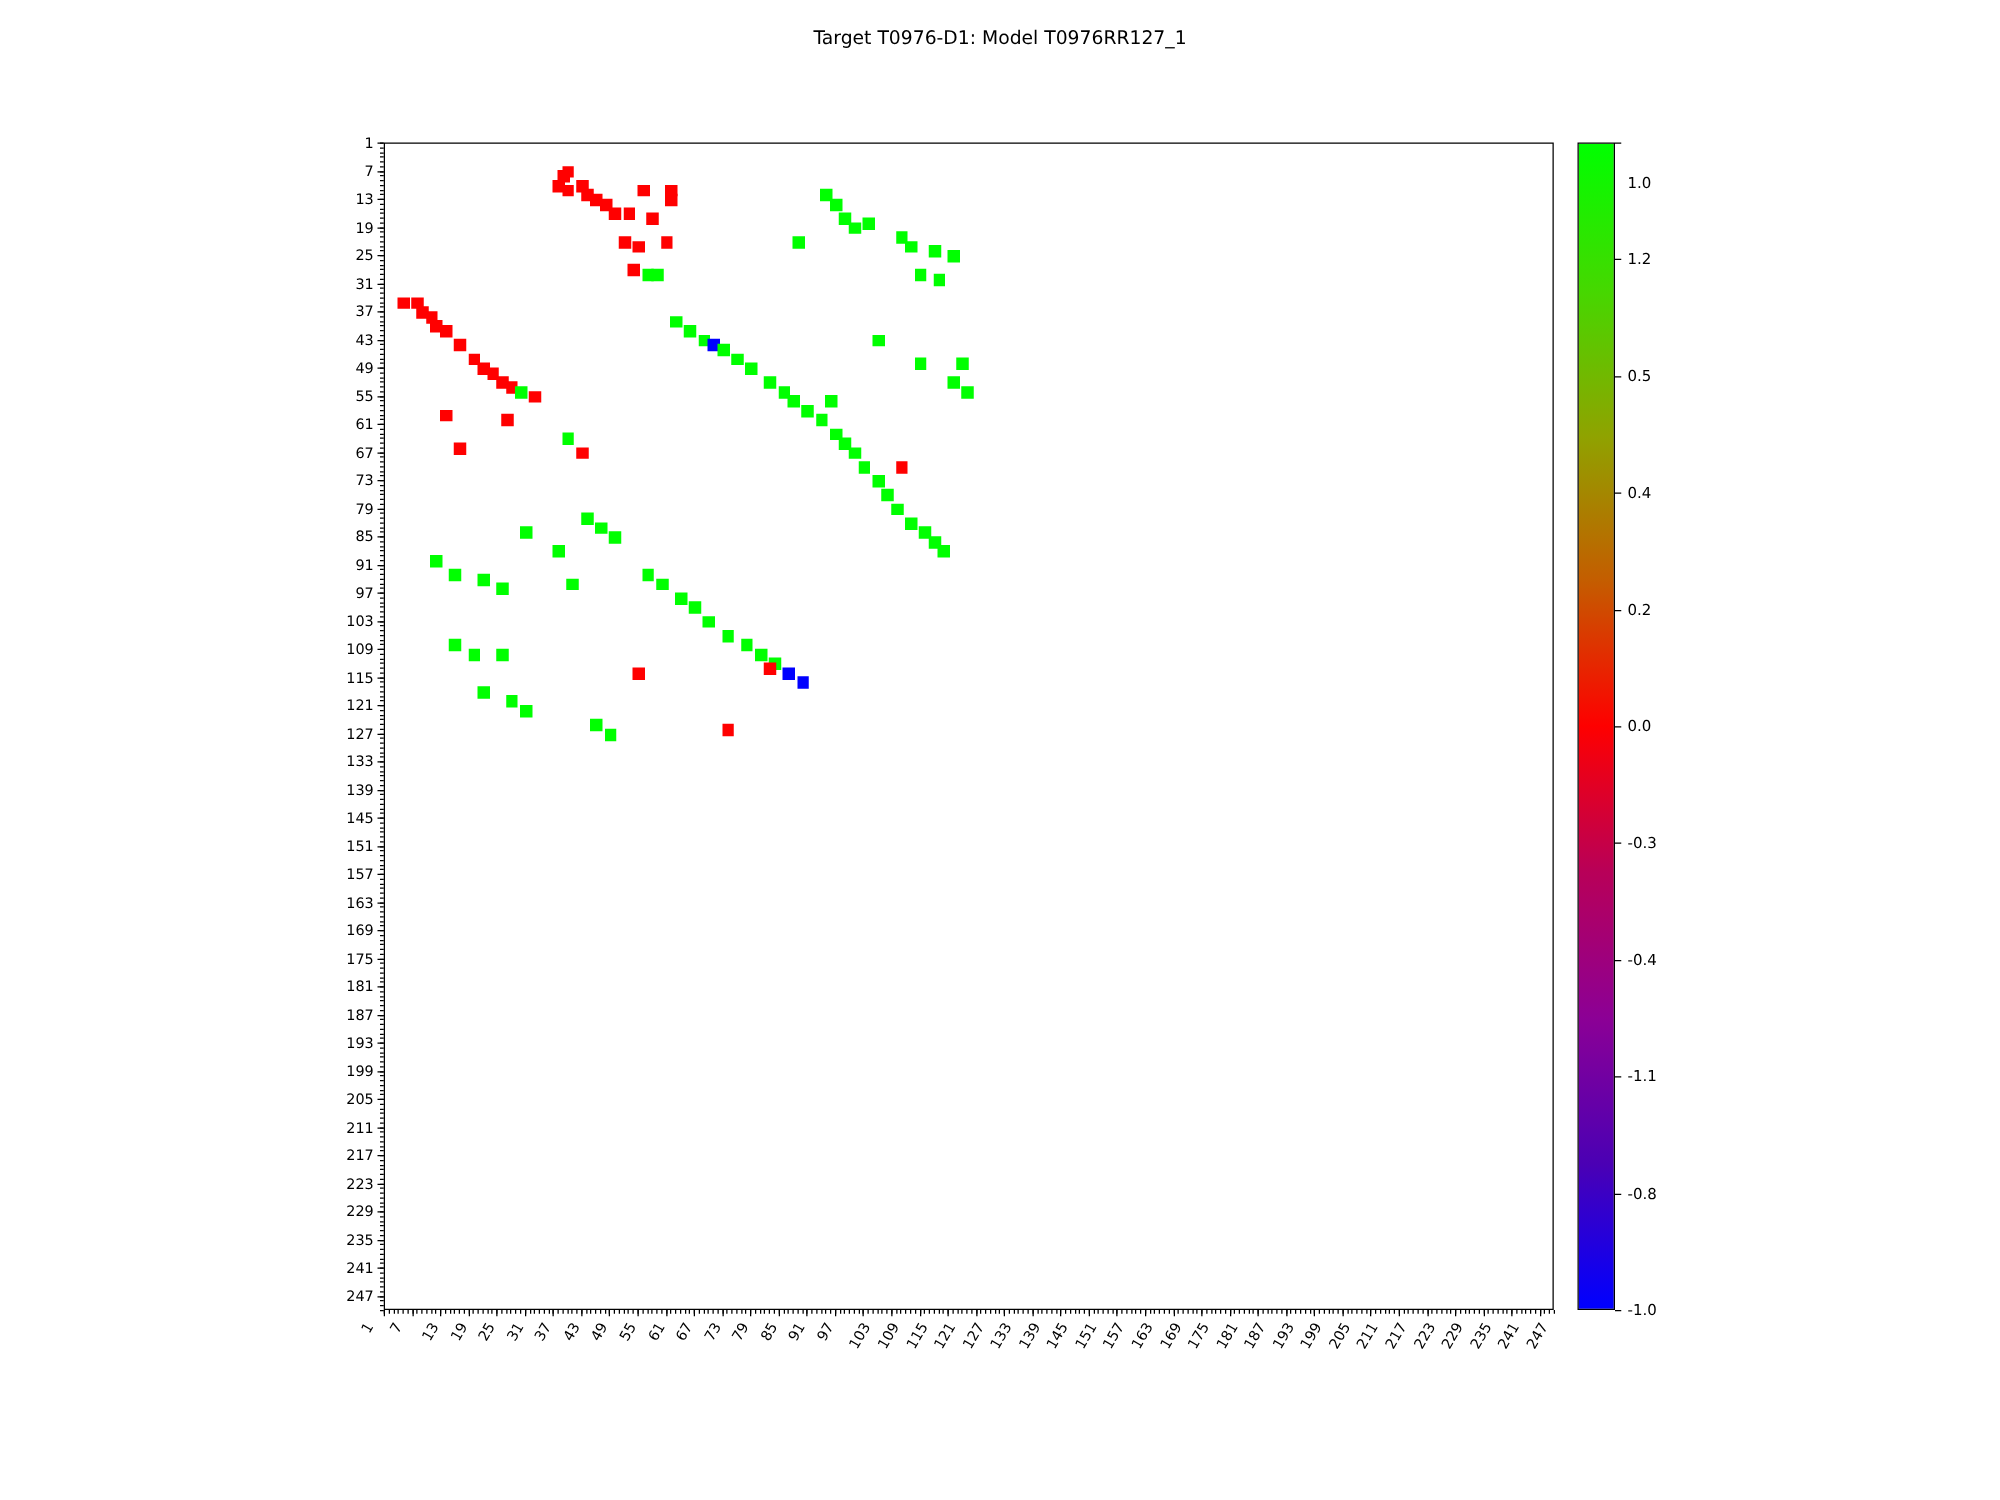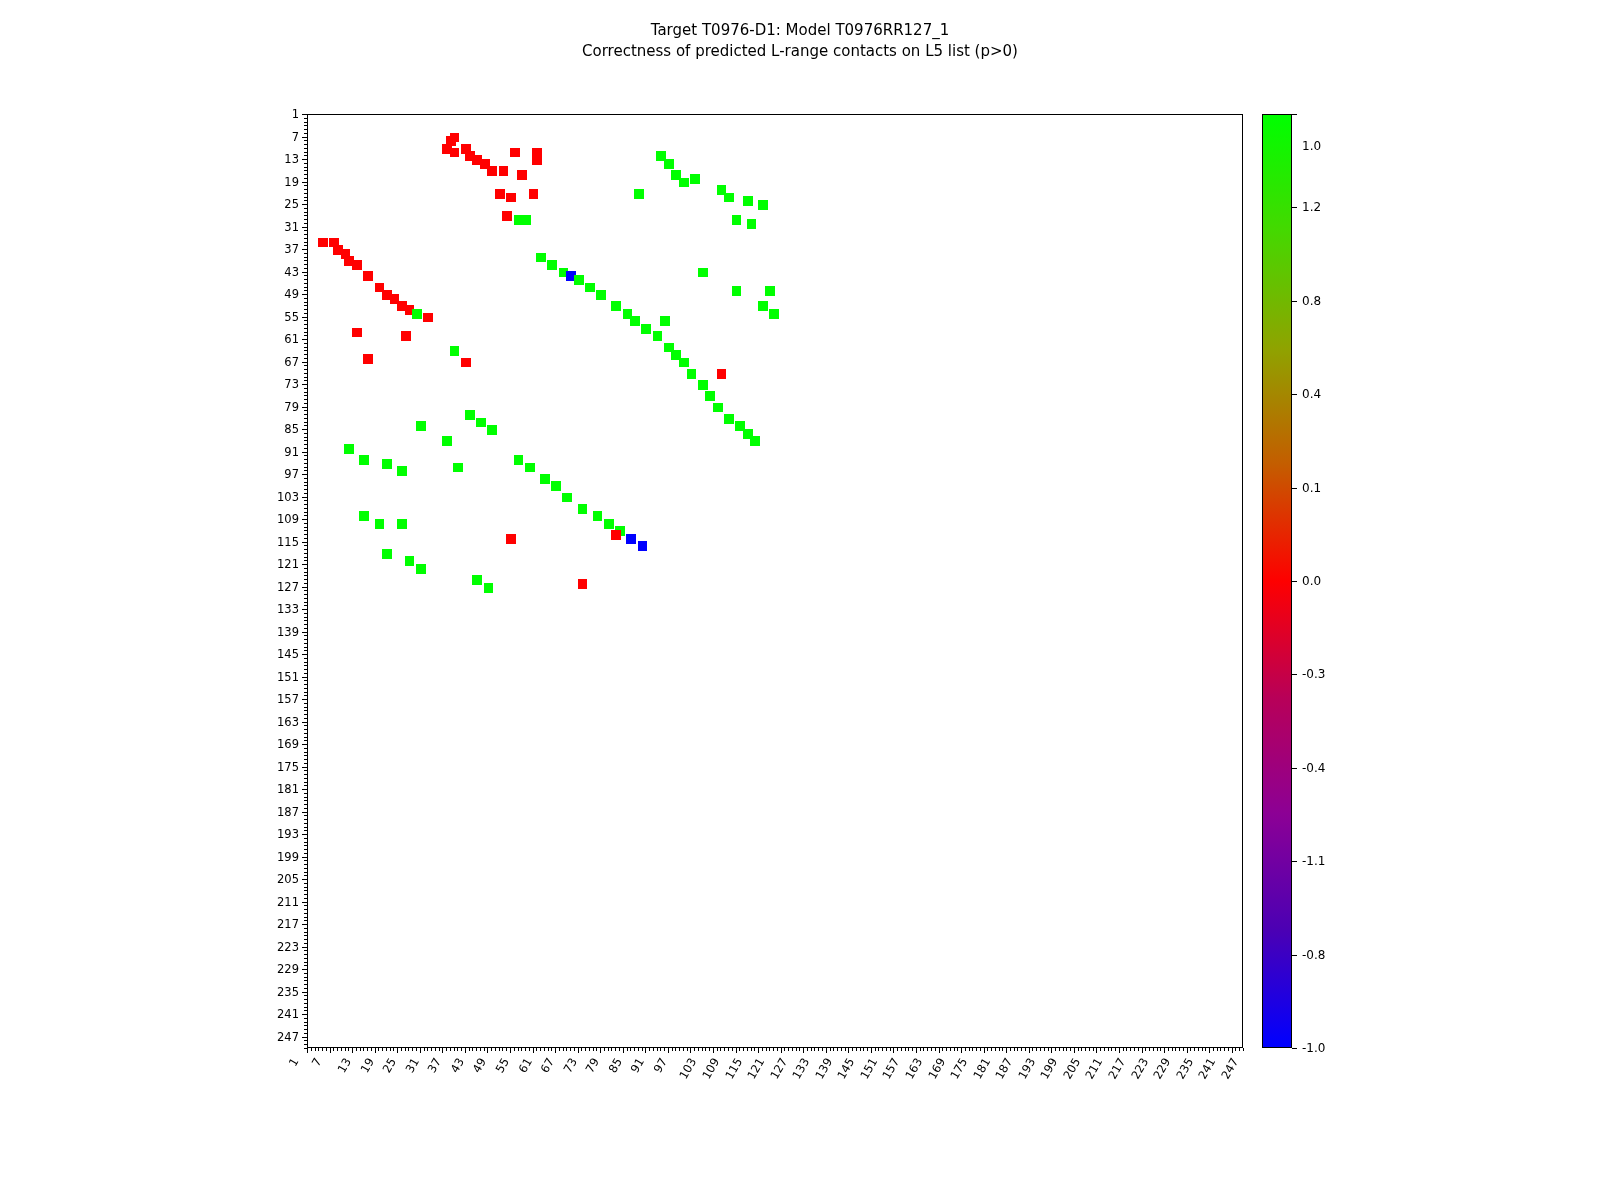--- a/index.html
+++ b/index.html
@@ -158,21 +158,20 @@
     white-space: nowrap;
   }
 </style>
 </head>
 <body>
 
 <div id="root">
 
   <div class="title-block">
     <div>Target T0976-D1: Model T0976RR127_1</div>
-    <div>Correctness of predicted L-range contacts on L5 list (p&gt;0)</div>
   </div>
 
 
   <div id="plot-wrap">
     <div id="plot-frame">
         <div class="cell" style="left: 137.957px; top: 21.3807px; width: 9.77349px; height: 9.75261px; background: rgb(255, 0, 0);"></div>
         <div class="cell" style="left: 141.716px; top: 17.6297px; width: 9.77349px; height: 9.75261px; background: rgb(255, 0, 0);"></div>
         <div class="cell" style="left: 134.198px; top: 28.8827px; width: 9.77349px; height: 9.75261px; background: rgb(255, 0, 0);"></div>
         <div class="cell" style="left: 141.716px; top: 32.6337px; width: 9.77349px; height: 9.75261px; background: rgb(255, 0, 0);"></div>
         <div class="cell" style="left: 152.993px; top: 28.8827px; width: 9.77349px; height: 9.75261px; background: rgb(255, 0, 0);"></div>
@@ -960,25 +959,25 @@
   </div>
 
   <div id="colorbar-wrap">
     <div id="colorbar"></div>
     <div id="cb-ticks">
         <div class="cb-tick" style="top: 0px;"></div>
         <div class="cb-label" style="top: -6px; margin-top: 32px;">1.0</div>
         <div class="cb-tick" style="top: 93.4px;"></div>
         <div class="cb-label" style="top: 87.4px;">1.2</div>
         <div class="cb-tick" style="top: 186.8px;"></div>
-        <div class="cb-label" style="top: 180.8px;">0.8</div>
+        <div class="cb-label" style="top: 180.8px;">0.5</div>
         <div class="cb-tick" style="top: 280.2px;"></div>
         <div class="cb-label" style="top: 274.2px;">0.4</div>
         <div class="cb-tick" style="top: 373.6px;"></div>
-        <div class="cb-label" style="top: 367.6px;">0.1</div>
+        <div class="cb-label" style="top: 367.6px;">0.2</div>
         <div class="cb-tick" style="top: 467px;"></div>
         <div class="cb-label" style="top: 461px;">0.0</div>
         <div class="cb-tick" style="top: 560.4px;"></div>
         <div class="cb-label" style="top: 554.4px;">-0.3</div>
         <div class="cb-tick" style="top: 653.8px;"></div>
         <div class="cb-label" style="top: 647.8px;">-0.4</div>
         <div class="cb-tick" style="top: 747.2px;"></div>
         <div class="cb-label" style="top: 741.2px;">-1.1</div>
         <div class="cb-tick" style="top: 840.6px;"></div>
         <div class="cb-label" style="top: 834.6px;">-0.8</div>

